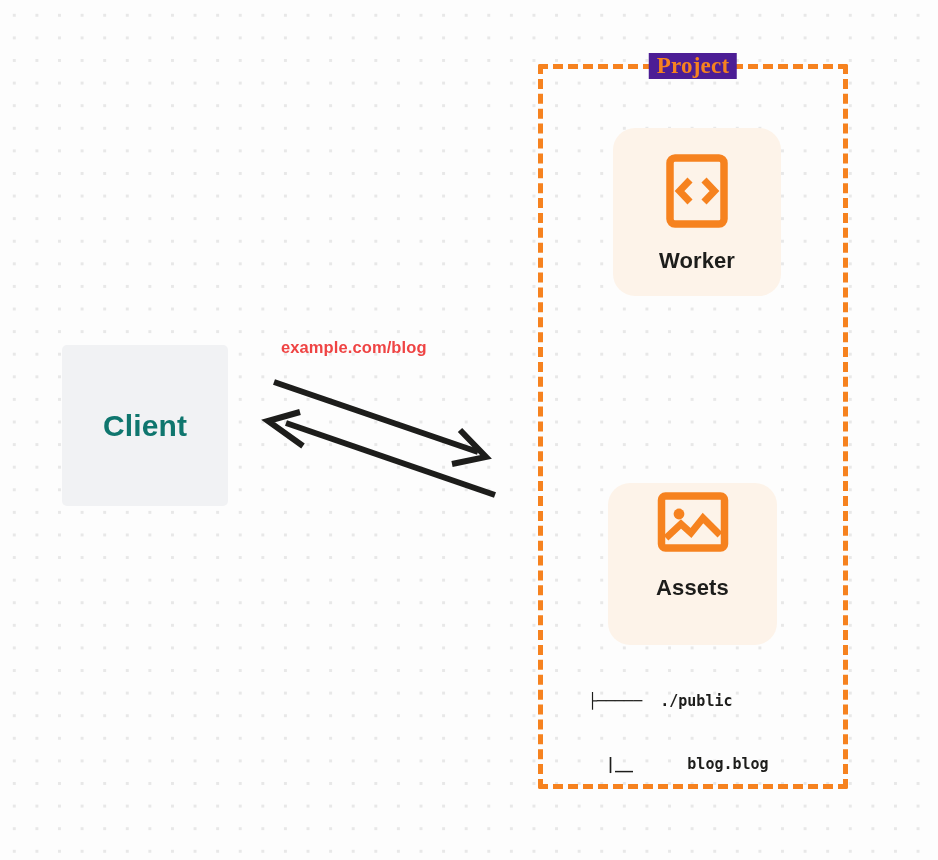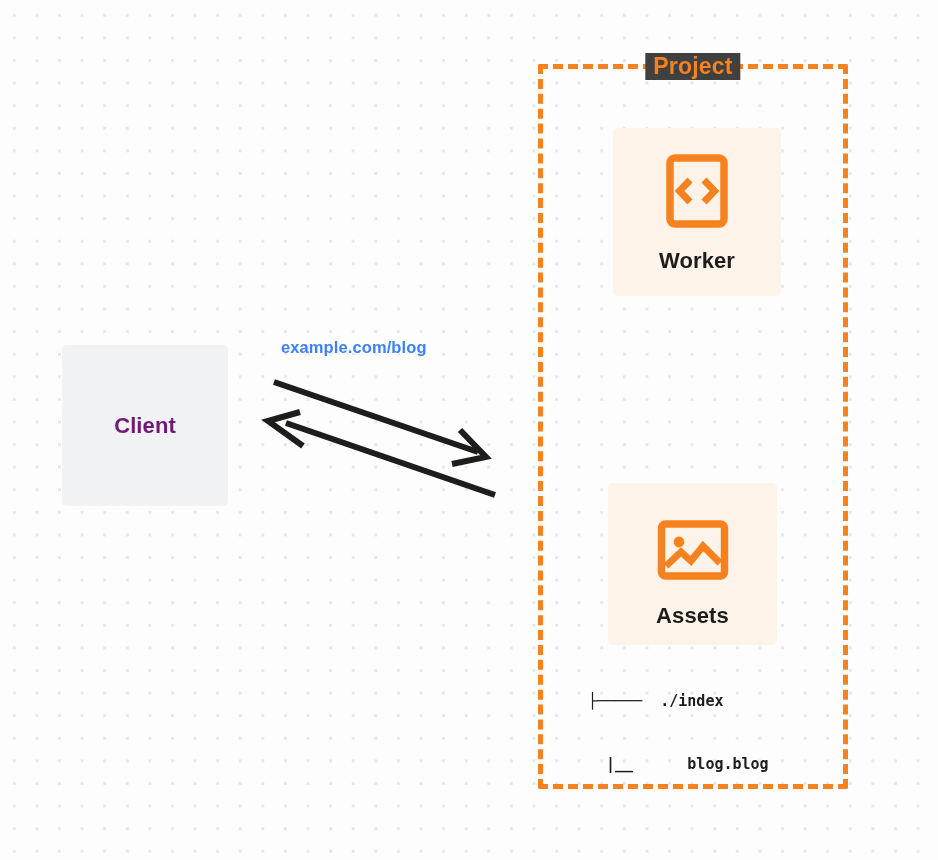--- a/index.html
+++ b/index.html
@@ -32,93 +32,94 @@
     top: 345px;
     width: 166px;
     height: 161px;
     background: #f1f2f4;
     border-radius: 5px;
     display: flex;
     align-items: center;
     justify-content: center;
   }
   #client-node .node-label {
-    font-size: 22px;
-    font-weight: bold;
-    color: #701a75;
+    font-size: 30px;
+    font-weight: bold;
+    color: #0f766e;
     letter-spacing: 0.1px;
   }
 
   
   #edge-layer {
     position: absolute;
     left: 0;
     top: 0;
     width: 938px;
     height: 860px;
     pointer-events: none;
   }
 
   #edge-label {
     position: absolute;
     left: 281px;
     top: 338px;
     font-size: 16.5px;
     font-weight: bold;
-    color: #3b82f6;
+    color: #ef4444;
     letter-spacing: 0.1px;
     white-space: nowrap;
   }
 
   
   #project-group {
     position: absolute;
     left: 538px;
     top: 64px;
     width: 310px;
     height: 725px;
     border: 5px dashed #f6821f;
     border-radius: 2px;
   }
   #project-label {
     position: absolute;
     left: 50%;
     top: -16px;
     transform: translateX(-50%);
-    background: #404040;
+    background: #4c1d95;
     padding: 0 8px;
     font-size: 23px;
     font-weight: bold;
     color: #f6821f;
     letter-spacing: 0.2px;
     white-space: nowrap;
+    font-family: Liberation Serif, serif;
   }
 
   
   .card {
     position: absolute;
     background: #fdf3e9;
-    border-radius: 5px;
+    border-radius: 22px;
     display: flex;
     flex-direction: column;
     align-items: center;
   }
   #worker-card {
     left: 613px;
     top: 128px;
     width: 168px;
     height: 168px;
     padding-top: 26px;
   }
   #assets-card {
     left: 608px;
     top: 483px;
     width: 169px;
     height: 162px;
-    padding-top: 36px;
+    padding-top: 8px;
   }
   .card .card-label {
     font-size: 22px;
     font-weight: bold;
     color: #1d1d1b;
     letter-spacing: 0.1px;
   }
   #worker-card .card-label { margin-top: 20px; }
   #assets-card .card-label { margin-top: 22px; }
 
@@ -185,18 +186,18 @@
       <svg width="72" height="62" viewBox="0 0 72 62" fill="none">
         <rect x="4.5" y="5" width="63" height="52" rx="4" ry="4" stroke="#f6821f" stroke-width="7.5" fill="none"></rect>
         <circle cx="22" cy="23" r="5.4" fill="#f6821f"></circle>
         <polyline points="9,47 24,33 34,42 46,27 63,44" fill="none" stroke="#f6821f" stroke-width="7" stroke-linecap="butt" stroke-linejoin="miter"></polyline>
       </svg>
     </span>
     <span class="card-label">Assets</span>
   </div>
 
   <div id="asset-tree">
-    <span class="tree-row">├─────  ./index</span>
+    <span class="tree-row">├─────  ./public</span>
     <span class="tree-row">  |__      blog.blog</span>
     
   </div>
 
 </div>
 
 </body></html>

